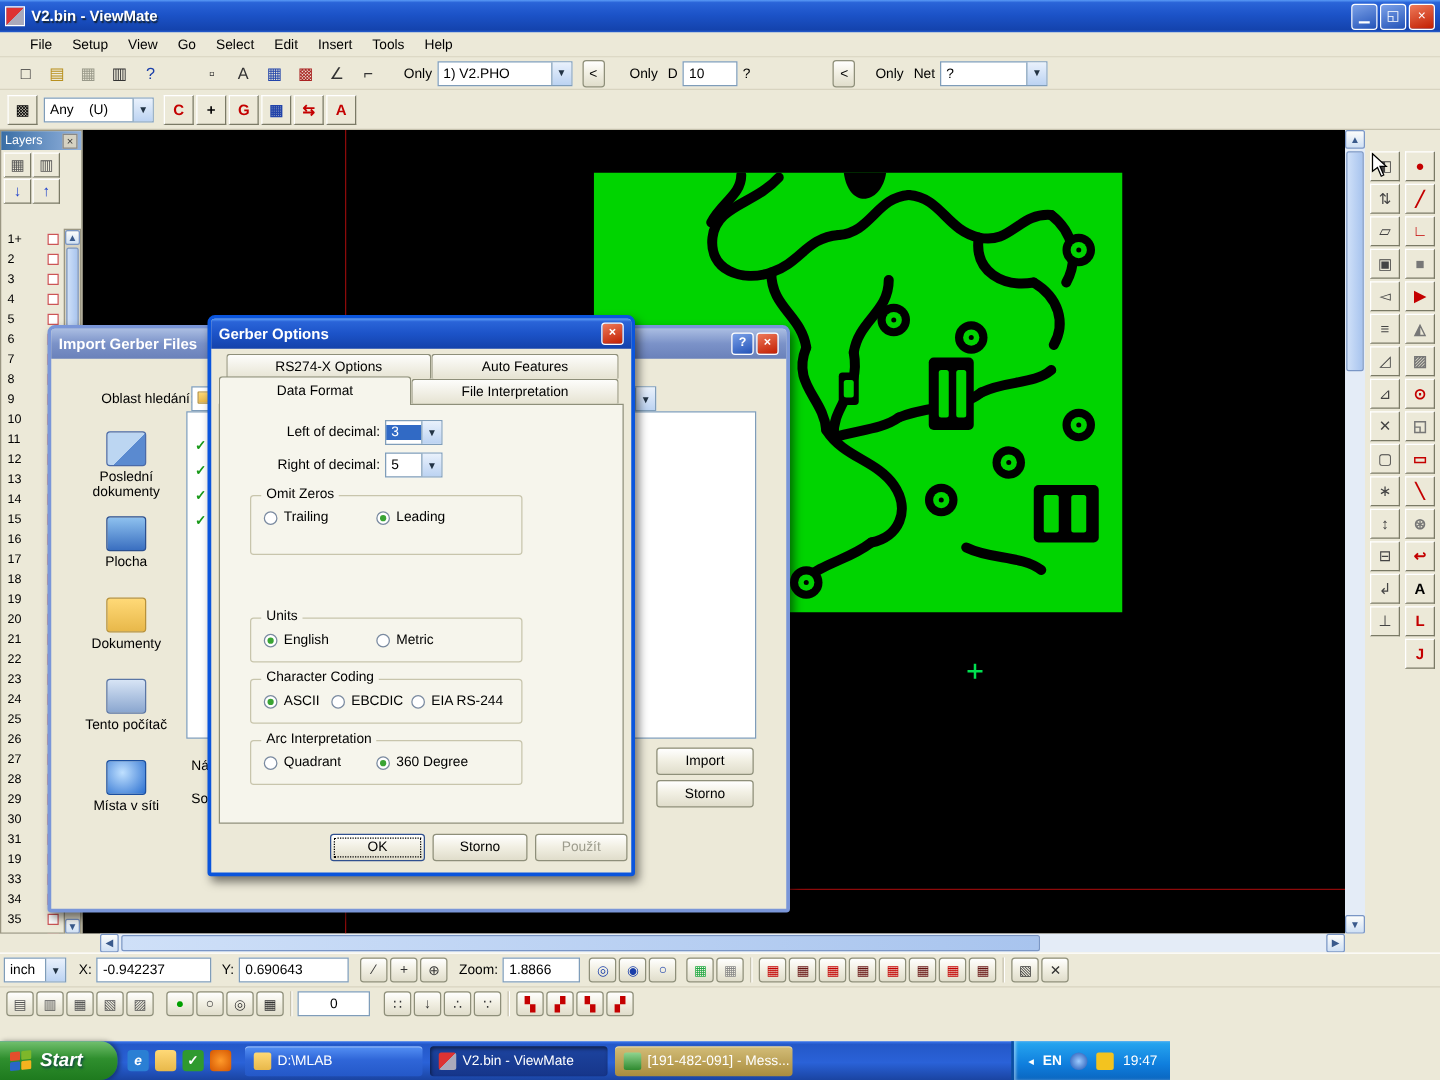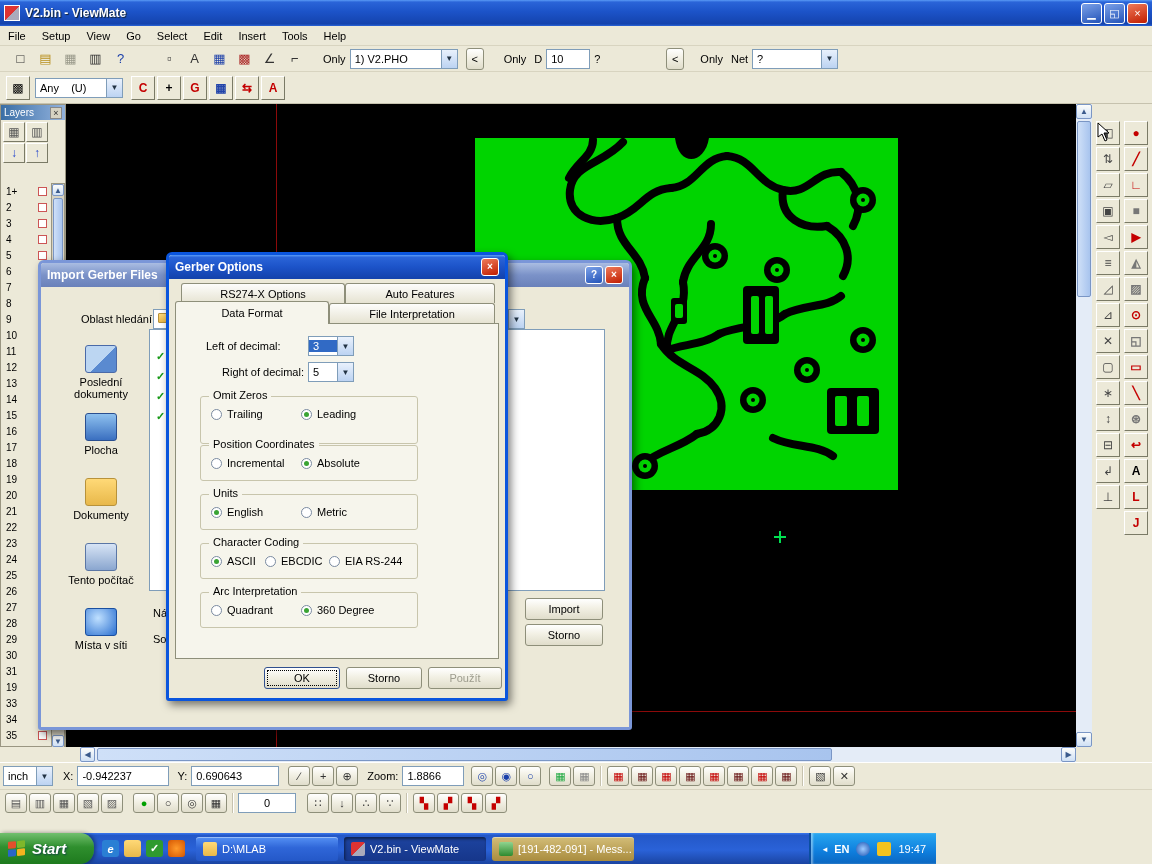--- a/index.html
+++ b/index.html
@@ -16,21 +16,21 @@
     background:linear-gradient(135deg,#d33 0 50%,#aab 50% 100%); border:1px solid #fff; }
   .titlebar .title-text { font-weight:bold; font-size:12px; text-shadow:1px 1px 1px #123; }
   .title-btns { margin-left:auto; display:flex; gap:2px; }
   .titlebtn { width:21px; height:21px; border:1px solid #fff; border-radius:3px; color:#fff;
     font-size:11px; line-height:1; display:flex; align-items:center; justify-content:center; }
   .btn-blue { background:linear-gradient(160deg,#7ba1e8,#2353b8); }
   .btn-red  { background:linear-gradient(160deg,#ee7a5a,#c11d00); }
 
   
   .menubar { left:0; top:26px; width:1152px; height:20px; background:#ece9d8;
-    border-bottom:1px solid #d8d4c0; display:flex; align-items:center; padding-left:0; }
+    border-bottom:1px solid #d8d4c0; display:flex; align-items:center; padding-left:16px; }
   .menu-item { padding:2px 8px; }
   .toolbar { background:#ece9d8; display:flex; align-items:center; }
   .toolbar1 { left:0; top:46px; width:1152px; height:26px; border-bottom:1px solid #d8d4c0; }
   .toolbar2 { left:0; top:72px; width:1152px; height:32px; border-bottom:1px solid #c6c2ae; }
   .tb-icon { width:23px; height:22px; display:flex; align-items:center; justify-content:center;
     font-size:13px; margin:0 1px; }
   .tb-label { margin:0 4px; }
   .combo { background:#fff; border:1px solid #7f9db9; height:20px; display:flex;
     align-items:center; font-size:11px; }
   .combo .val { padding:0 4px; flex:1; white-space:pre; overflow:hidden; }
@@ -655,21 +655,21 @@
       <span class="titlebtn btn-red">×</span>
     </span>
   </div>
 
   <div class="tab" style="left:12px;top:28px;width:164px">RS274-X Options</div>
   <div class="tab" style="left:176px;top:28px;width:150px">Auto Features</div>
   <div class="tab active" style="left:6px;top:46px;width:154px">Data Format</div>
   <div class="tab" style="left:160px;top:48px;width:166px">File Interpretation</div>
 
   <div class="tabpage" style="left:6px;top:68px;width:324px;height:336px">
-    <span class="abs" style="left:30px;top:16px;width:98px;">Left of decimal:</span>
+    <span class="abs" style="left:30px;top:16px;width:98px;text-align:right">Left of decimal:</span>
     <span class="combo abs" style="left:132px;top:12px;width:46px">
       <span class="val sel-blue">3</span>
       <span class="arrow">▼</span>
     </span>
     <span class="abs" style="left:22px;top:42px;width:106px;text-align:right">Right of decimal:</span>
     <span class="combo abs" style="left:132px;top:38px;width:46px">
       <span class="val">5</span>
       <span class="arrow">▼</span>
     </span>
 
@@ -678,31 +678,20 @@
       <span class="radio-row" style="left:10px;top:11px">
         <span class="radio"></span>
         <span>Trailing</span>
       </span>
       <span class="radio-row" style="left:100px;top:11px">
         <span class="radio checked"></span>
         <span>Leading</span>
       </span>
     </div>
 
-    <div class="group" style="left:24px;top:121px;width:218px;height:36px">
-      <span class="cap">Position Coordinates</span>
-      <span class="radio-row" style="left:10px;top:11px">
-        <span class="radio"></span>
-        <span>Incremental</span>
-      </span>
-      <span class="radio-row" style="left:100px;top:11px">
-        <span class="radio checked"></span>
-        <span>Absolute</span>
-      </span>
-    </div>
 
     <div class="group" style="left:24px;top:170px;width:218px;height:36px">
       <span class="cap">Units</span>
       <span class="radio-row" style="left:10px;top:11px">
         <span class="radio checked"></span>
         <span>English</span>
       </span>
       <span class="radio-row" style="left:100px;top:11px">
         <span class="radio"></span>
         <span>Metric</span>

